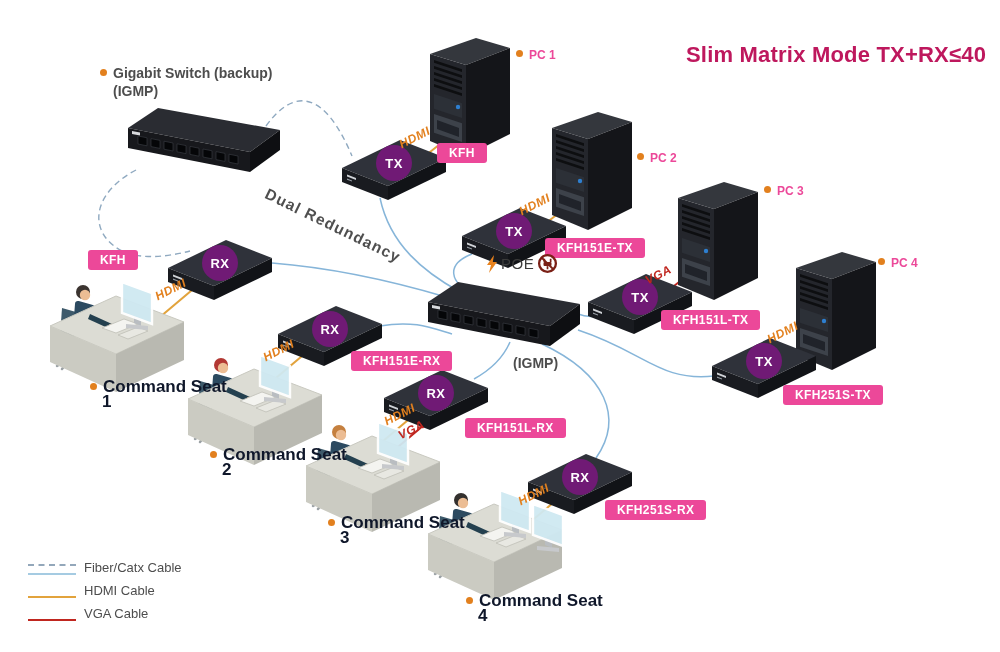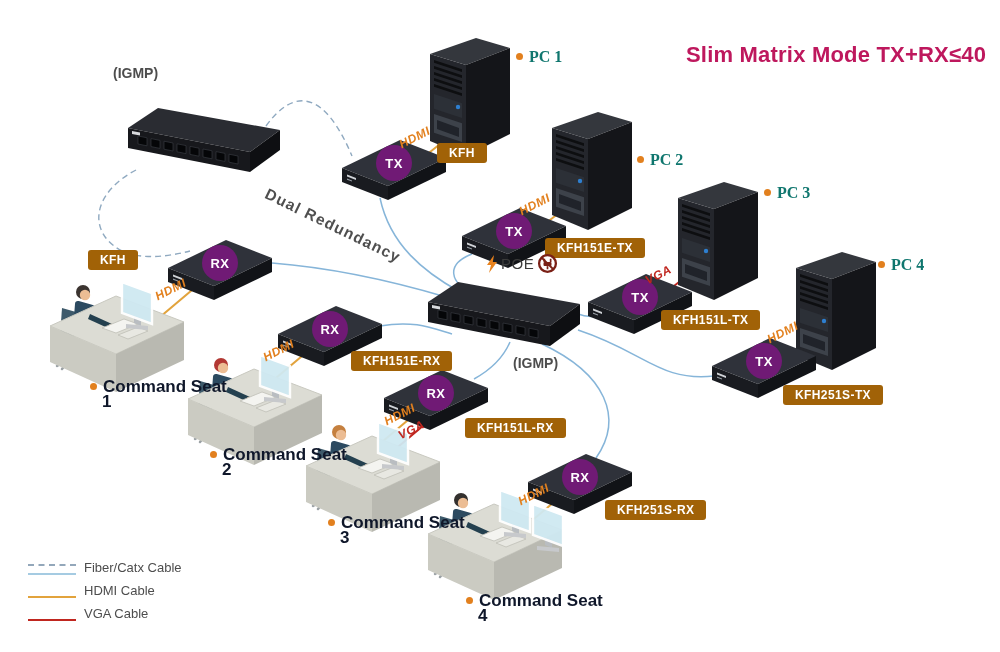--- a/index.html
+++ b/index.html
@@ -5,27 +5,27 @@
   html,body{margin:0;padding:0;background:#fff;}
   .stage{position:relative;width:1000px;height:652px;background:#ffffff;overflow:hidden;
          font-family:"Liberation Sans",sans-serif;color:#4d4d4d;}
   svg{display:block;}
   .layer{position:absolute;left:0;top:0;}
 
   .title{position:absolute;left:686px;top:42px;font-size:22px;font-weight:bold;color:#be185d;letter-spacing:.2px;}
 
   .bullet{display:inline-block;width:7px;height:7px;border-radius:50%;background:#e2801e;margin-right:6px;vertical-align:2px;}
 
-  .node-label{position:absolute;font-size:16px;font-weight:bold;color:#0f766e;white-space:nowrap;font-family:Liberation Serif, serif;}
+  .node-label{position:absolute;font-size:12px;font-weight:bold;color:#ec4899;white-space:nowrap;}
   .sw-label{position:absolute;font-size:14px;font-weight:bold;color:#4d4d4d;line-height:18px;white-space:nowrap;}
   .sw-label .l2{margin-left:13px;}
   .seat-label{position:absolute;font-size:17px;font-weight:bold;color:#0f172a;line-height:15px;white-space:nowrap;}
   .seat-label .l2{margin-left:12px;}
 
-  .badge{position:absolute;background:#a16207;color:#fff;font-size:12px;font-weight:bold;
+  .badge{position:absolute;background:#ec4899;color:#fff;font-size:12px;font-weight:bold;
          padding:3px 12px;border-radius:3px;letter-spacing:.4px;white-space:nowrap;min-width:32px;text-align:center;box-sizing:border-box;}
 
   .dev-circle{position:absolute;width:36px;height:36px;border-radius:50%;background:#701a75;
               display:flex;align-items:center;justify-content:center;color:#fff;font-size:13px;font-weight:bold;letter-spacing:.5px;}
 
   .cable-label{position:absolute;font-size:12px;font-weight:bold;font-style:italic;color:#e2801e;
                transform:rotate(-27deg);transform-origin:left center;letter-spacing:.6px;white-space:nowrap;}
   .cable-label.vga{color:#c0261f;}
 
   .dual{position:absolute;left:266px;top:184px;transform:rotate(26deg);transform-origin:left center;
@@ -160,20 +160,21 @@
       <use href="#seat" x="188" y="335" style="--hair:#b23833"></use>
       <use href="#seat" x="306" y="402" style="--hair:#c5803f"></use>
       <use href="#seat" x="428" y="470" style="--hair:#33302e"></use>
       <use href="#monitor" x="533" y="498"></use>
     </g>
   </svg>
 
   <div class="title">Slim Matrix Mode TX+RX≤40</div>
 
   <div class="sw-label" style="left:100px;top:64px;">
+    <div><span class="bullet"></span><span>Gigabit Switch (backup)</span></div>
     <div class="l2">(IGMP)</div>
   </div>
   <div class="sw-label" style="left:500px;top:354px;">
     <div class="l2">(IGMP)</div>
   </div>
 
   <div class="node-label" style="left:516px;top:48px;"><span class="bullet"></span><span>PC 1</span></div>
   <div class="node-label" style="left:637px;top:115px;margin-top:36px;"><span class="bullet"></span><span>PC 2</span></div>
   <div class="node-label" style="left:764px;top:184px;"><span class="bullet"></span><span>PC 3</span></div>
   <div class="node-label" style="left:878px;top:256px;"><span class="bullet"></span><span>PC 4</span></div>

